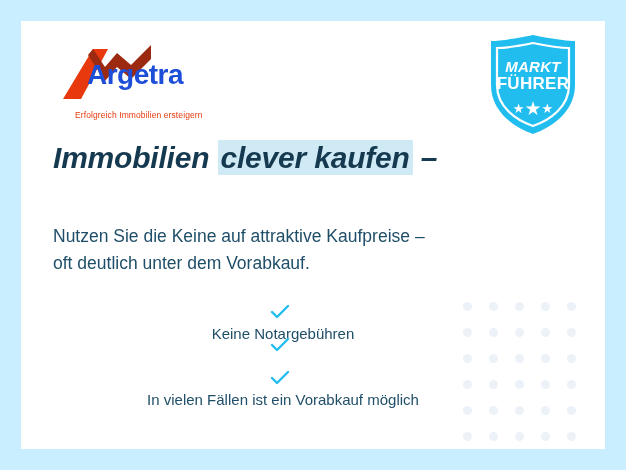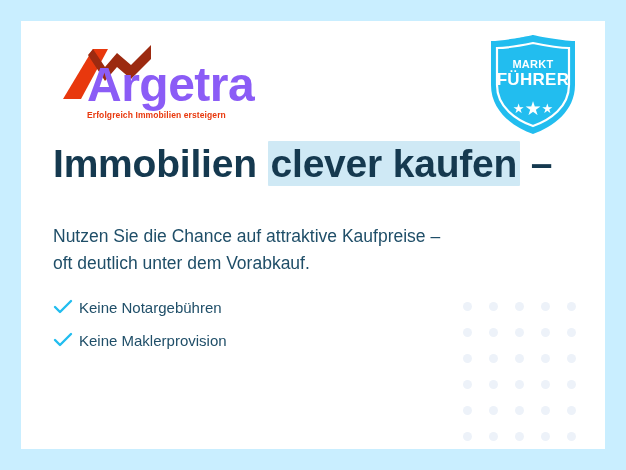--- a/index.html
+++ b/index.html
@@ -61,37 +61,36 @@
     position: absolute;
     left: 0;
     top: 0;
     width: 145px;
     height: 58px;
   }
   #logo-word {
     position: absolute;
     left: 32px;
     top: 20px;
-    font-size: 48px;
+    font-size: 28px;
     font-weight: bold;
-    color: #8b5cf6;
+    color: #1d4ed8;
     letter-spacing: -0.5px;
     line-height: 1;
     white-space: nowrap;
   }
   #logo-tagline {
     position: absolute;
     left: 20px;
     top: 69px;
     font-size: 8.5px;
-    font-weight: bold;
+    font-weight: normal;
     color: #E8380D;
     letter-spacing: 0.1px;
     white-space: nowrap;
-    margin-left: 12px;
   }
 
   
   #badge {
     position: absolute;
     left: 464px;
     top: 12px;
     width: 96px;
     height: 104px;
   }
@@ -100,46 +99,47 @@
     position: absolute;
     left: 0;
     top: 26px;
     width: 96px;
     text-align: center;
     color: #ffffff;
     font-weight: bold;
     line-height: 1.05;
     pointer-events: none;
   }
-  #badge-text .l1 { font-size: 11px; letter-spacing: 0.3px; display:block; }
+  #badge-text .l1 { font-size: 15px; letter-spacing: 0.3px; display:block;font-style:italic; }
   #badge-text .l2 { font-size: 17px; letter-spacing: 0.3px; display:block; }
   #badge-stars {
     position: absolute;
     left: 0;
     top: 64px;
     width: 96px;
     text-align: center;
     color: #ffffff;
     pointer-events: none;
     white-space: nowrap;
   }
   #badge-stars .s-sm { font-size: 13px; vertical-align: middle; }
   #badge-stars .s-lg { font-size: 19px; vertical-align: middle; }
 
   
   #headline {
     position: absolute;
     left: 32px;
     top: 118px;
     width: 500px;
-    font-size: 39px;
+    font-size: 30px;
     font-weight: bold;
     color: #15394F;
     line-height: 1.28;
     letter-spacing: -0.2px;
+    font-style: italic;
   }
   #headline .hl {
     background: #CFE9F5;
     padding: 1px 3px;
     border-radius: 1px;
   }
 
   
   #subheadline {
     position: absolute;
@@ -153,22 +153,23 @@
 
   
   #bullets {
     position: absolute;
     left: 32px;
     top: 278px;
     width: 460px;
   }
   #bullets .bullet {
     display: flex;
-    align-items: flex-start;
+    align-items: center;
     height: 33px;
+    flex-direction: column;
   }
   #bullets .check {
     width: 26px;
     flex: 0 0 26px;
     display: flex;
     align-items: center;
   }
   #bullets .check svg { display: block; }
   #bullets .btext {
     font-size: 15px;
@@ -238,37 +239,44 @@
       <div id="badge-stars">
         <span class="s-sm">★</span><span class="s-lg">★</span><span class="s-sm">★</span>
       </div>
     </div>
 
     <div id="headline">
       <div><span>Immobilien </span><span class="hl">clever kaufen</span><span> –</span></div>
     </div>
 
     <div id="subheadline">
-      <div>Nutzen Sie die Chance auf attraktive Kaufpreise –</div>
+      <div>Nutzen Sie die Keine auf attraktive Kaufpreise –</div>
       <div>oft deutlich unter dem Vorabkauf.</div>
     </div>
 
     <div id="bullets">
       <div class="bullet">
         <span class="check">
           <svg width="20" height="16" viewBox="0 0 20 16" aria-hidden="true">
               <path d="M2 8 L7 13 L18 2" fill="none" stroke="#22BDEF" stroke-width="2.4" stroke-linecap="round" stroke-linejoin="round"></path>
             </svg>
         </span>
         <span class="btext">Keine Notargebühren</span>
       </div>
       <div class="bullet">
         <span class="check">
           <svg width="20" height="16" viewBox="0 0 20 16" aria-hidden="true">
               <path d="M2 8 L7 13 L18 2" fill="none" stroke="#22BDEF" stroke-width="2.4" stroke-linecap="round" stroke-linejoin="round"></path>
             </svg>
         </span>
-        <span class="btext">Keine Maklerprovision</span>
+      </div>
+      <div class="bullet">
+        <span class="check">
+          <svg width="20" height="16" viewBox="0 0 20 16" aria-hidden="true">
+              <path d="M2 8 L7 13 L18 2" fill="none" stroke="#22BDEF" stroke-width="2.4" stroke-linecap="round" stroke-linejoin="round"></path>
+            </svg>
+        </span>
+        <span class="btext">In vielen Fällen ist ein Vorabkauf möglich</span>
       </div>
     </div>
 
   </div>
 </div>
 
 </body></html>

